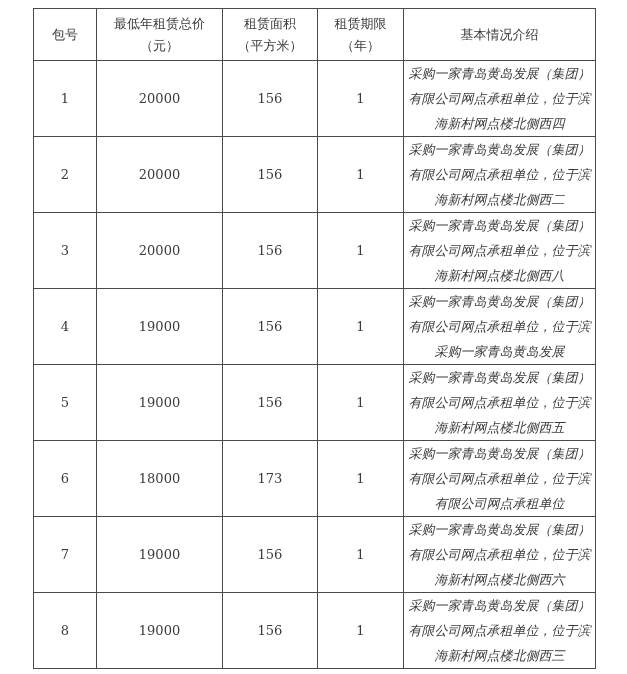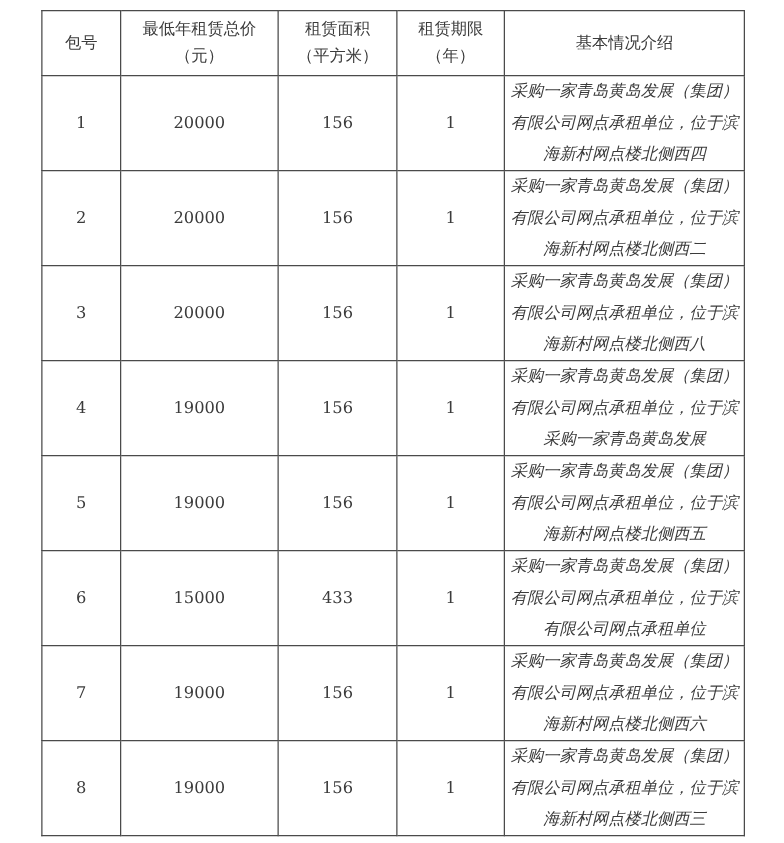--- a/index.html
+++ b/index.html
@@ -148,22 +148,22 @@
     <td>1</td>
     <td class="desc-cell">
       <div class="desc-line">采购一家青岛黄岛发展（集团）</div>
       <div class="desc-line">有限公司网点承租单位，位于滨</div>
       <div class="desc-line">海新村网点楼北侧西五</div>
     </td>
   </tr>
 
   <tr class="data-row">
     <td>6</td>
-    <td>15000</td>
-    <td>433</td>
+    <td>18000</td>
+    <td>173</td>
     <td>1</td>
     <td class="desc-cell">
       <div class="desc-line">采购一家青岛黄岛发展（集团）</div>
       <div class="desc-line">有限公司网点承租单位，位于滨</div>
       <div class="desc-line">有限公司网点承租单位</div>
     </td>
   </tr>
 
   <tr class="data-row">
     <td>7</td>

